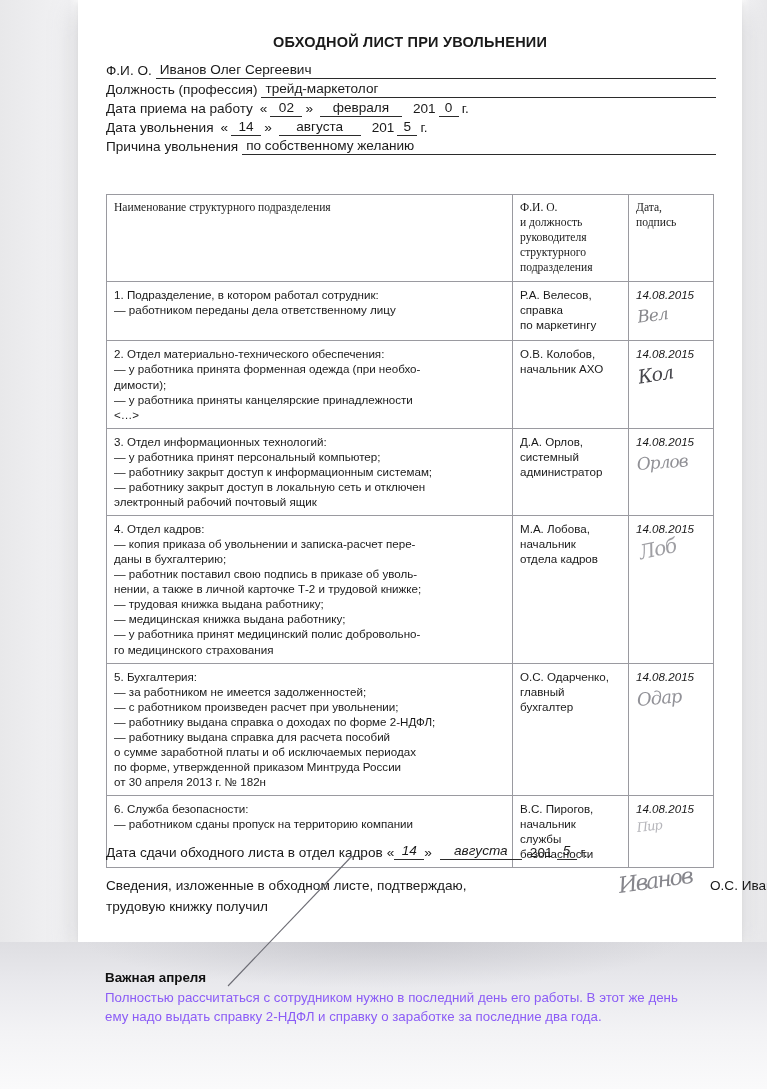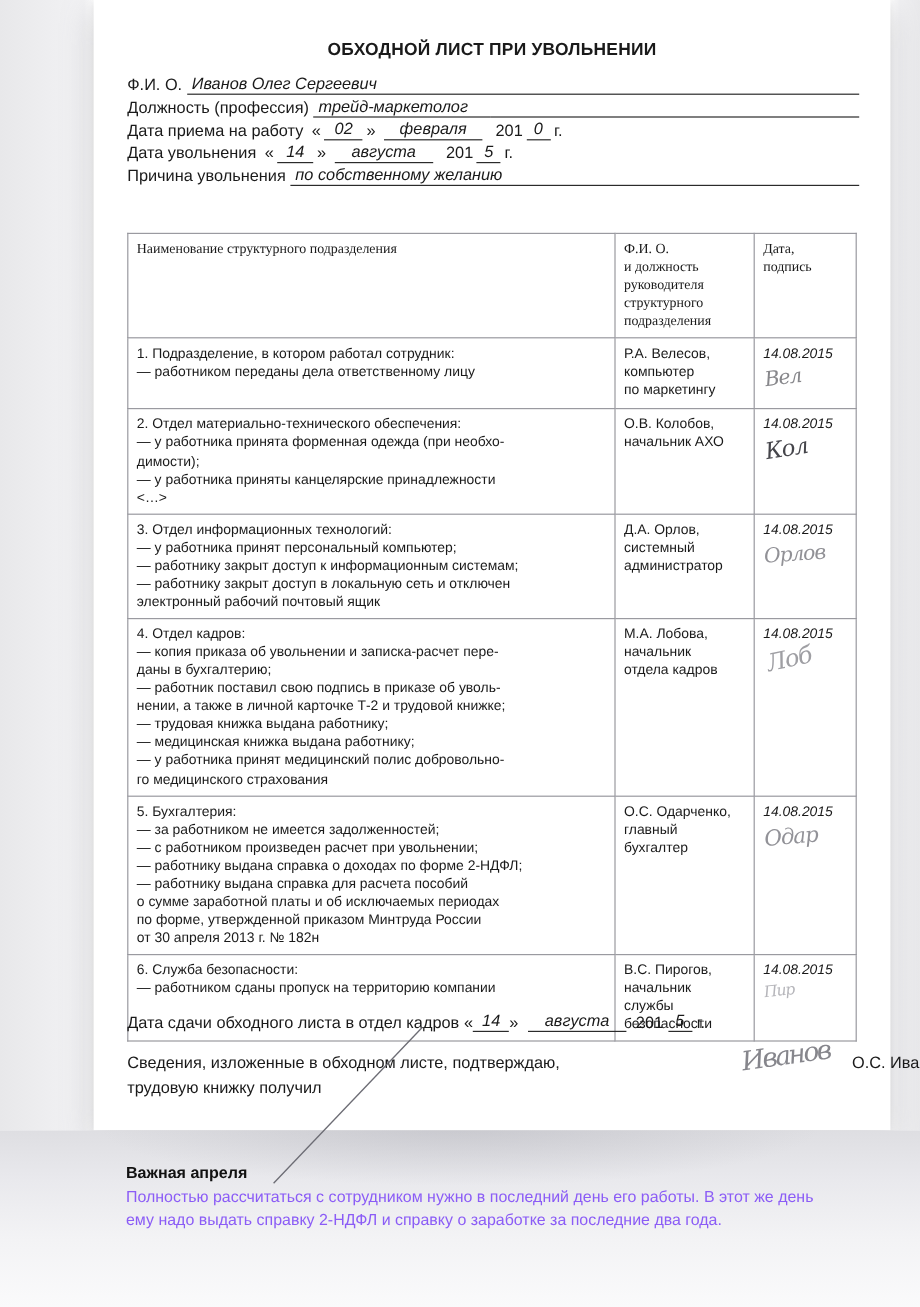--- a/index.html
+++ b/index.html
@@ -70,21 +70,20 @@
   .fld {
     position: relative;
     height: 19px;
     font-size: 13.6px;
     white-space: nowrap;
     display: flex;
     align-items: flex-end;
   }
   .fld .lbl { padding-bottom: 1px; }
   .fld .val {
-    font-style: italic;
     border-bottom: 1px solid #2b2b2b;
     padding: 0 4px 1px 4px;
     text-align: center;
   }
   .fld .val.left { text-align: left; }
   .fld .rule {
     flex: 1 1 auto;
     border-bottom: 1px solid #2b2b2b;
     height: 15px;
     margin-left: 0px;
@@ -296,21 +295,21 @@
       </tr>
     </thead>
     <tbody id="table-body">
         <tr>
           <td class="body-cell">
             <p>1. Подразделение, в котором работал сотрудник:</p>
             <p>— работником переданы дела ответственному лицу</p>
           </td>
           <td class="person">
             <p>Р.А. Велесов,</p>
-            <p>компьютер</p>
+            <p>справка</p>
             <p>по маркетингу</p>
           </td>
           <td class="dt"><span>14.08.2015</span><span class="sig s1">Вел</span></td>
         </tr>
         <tr>
           <td class="body-cell">
             <p>2. Отдел материально-технического обеспечения:</p>
             <p>— у работника принята форменная одежда (при необхо-</p>
             <p>димости);</p>
             <p>— у работника приняты канцелярские принадлежности</p>

